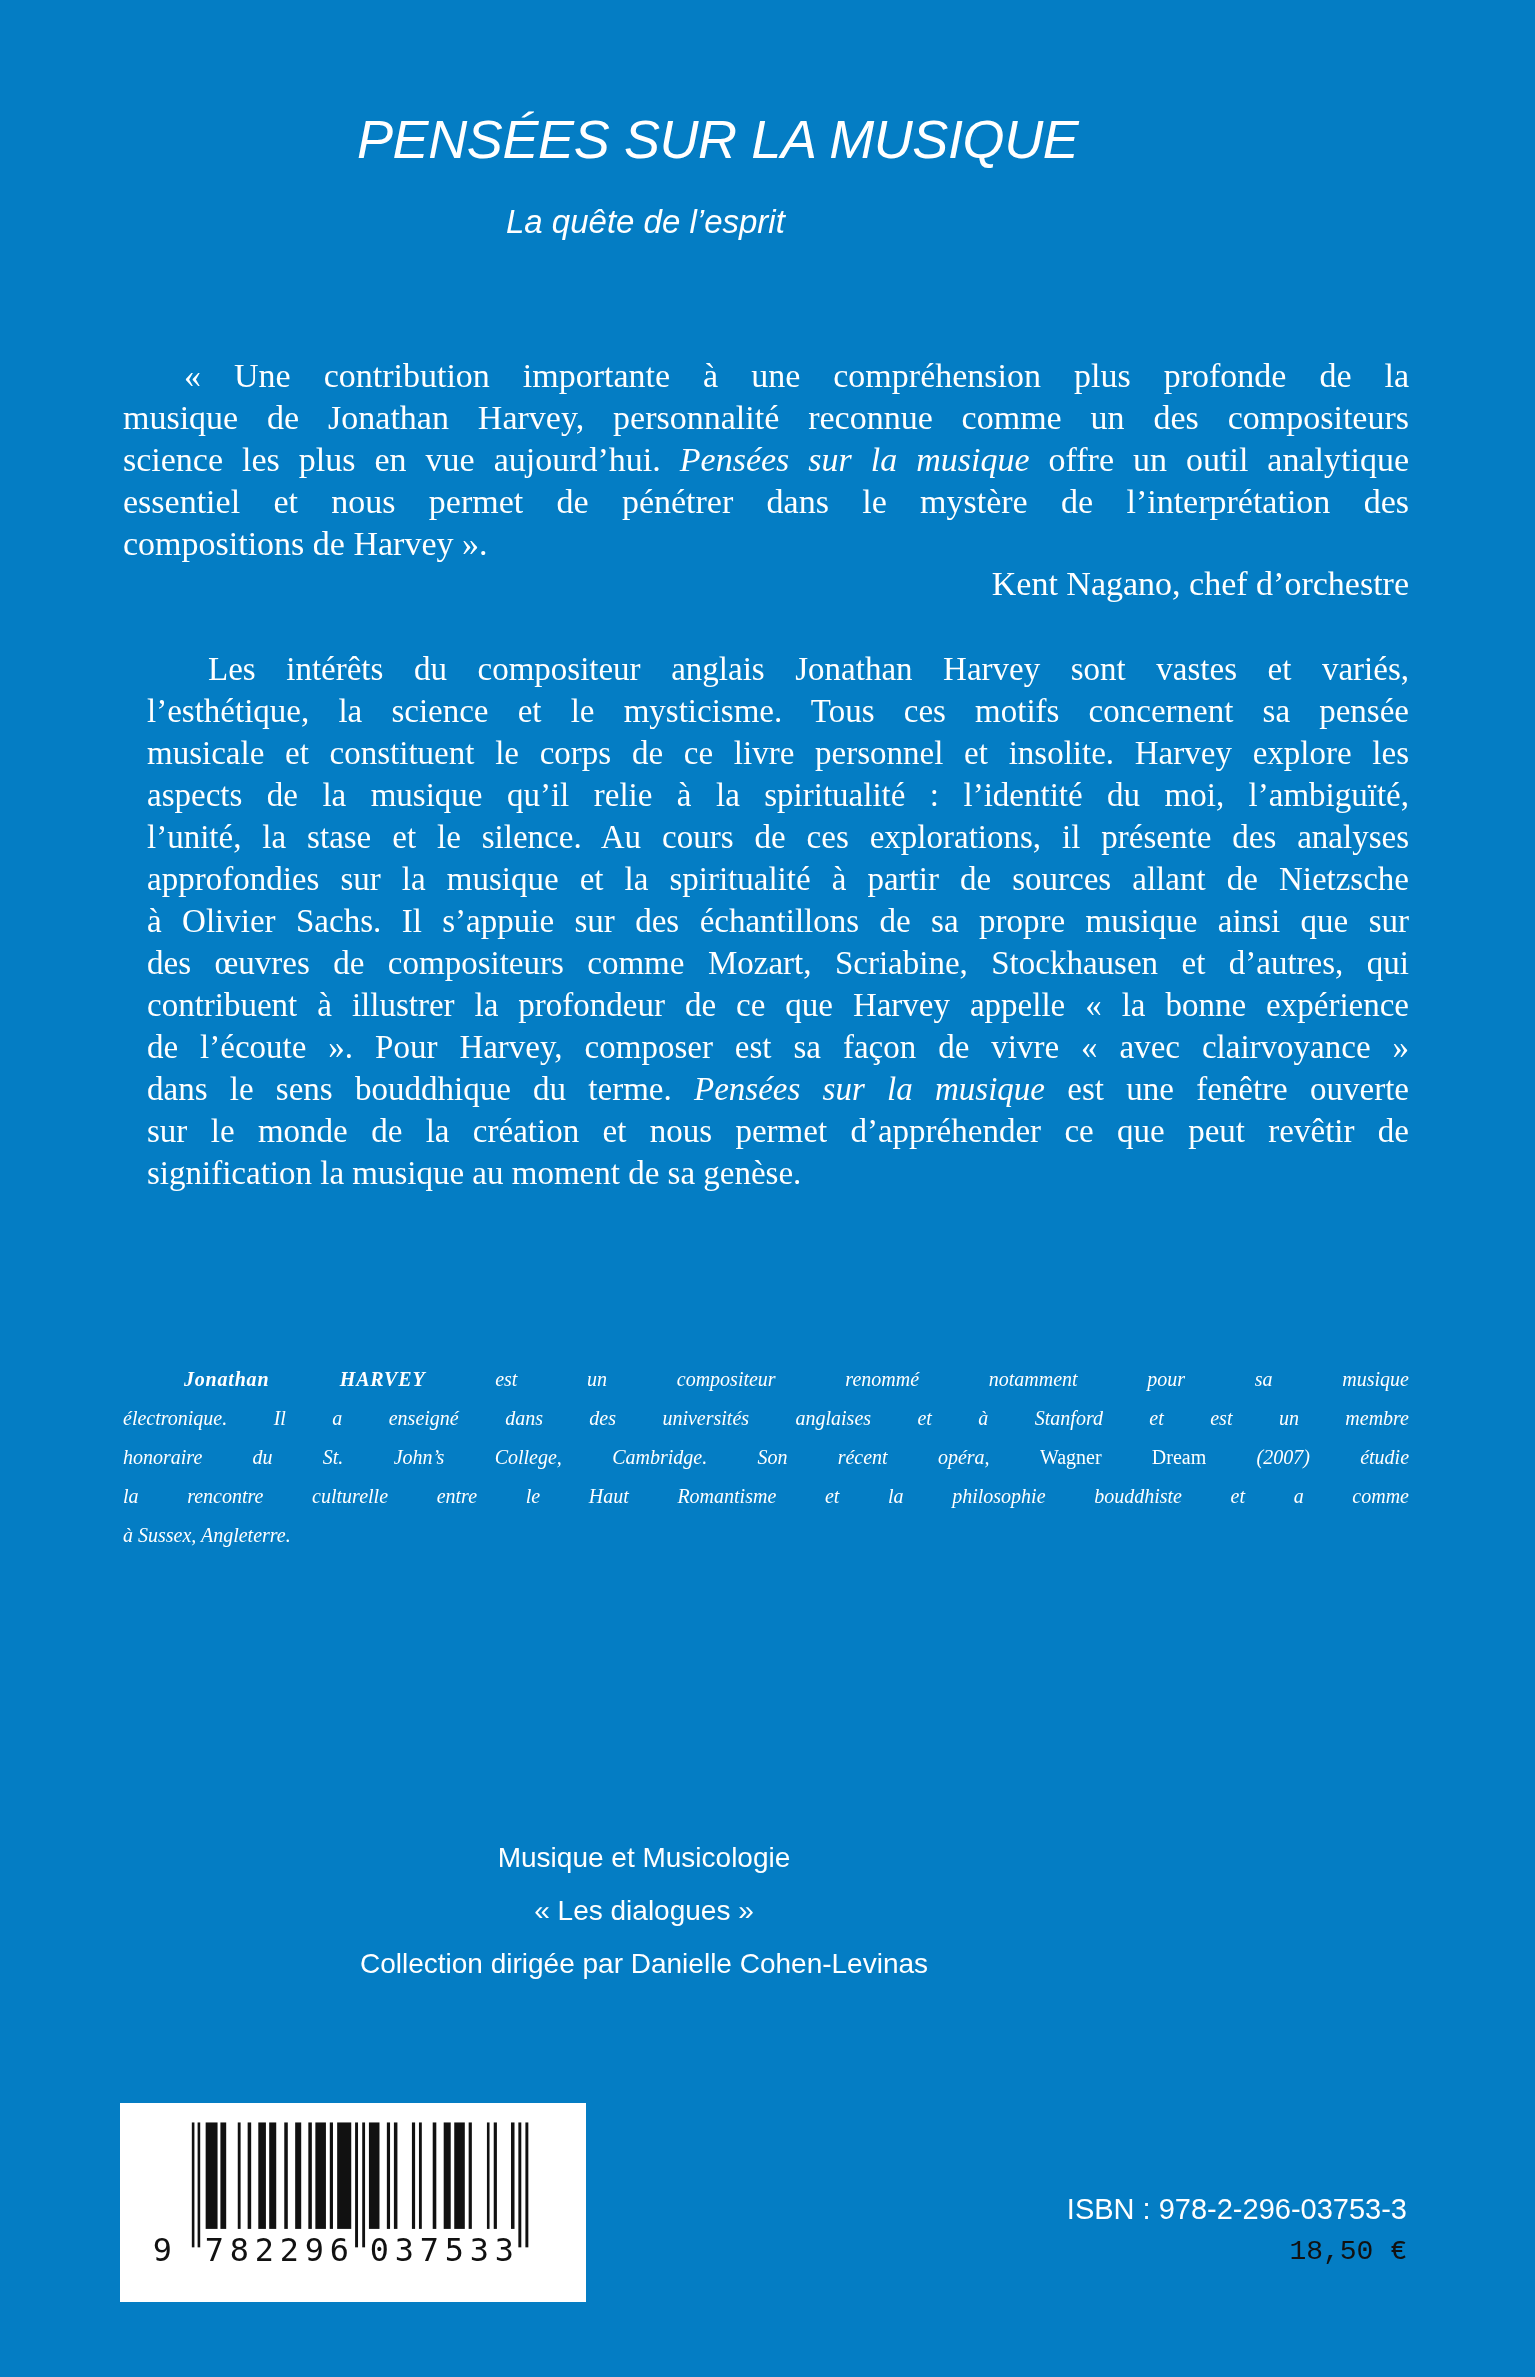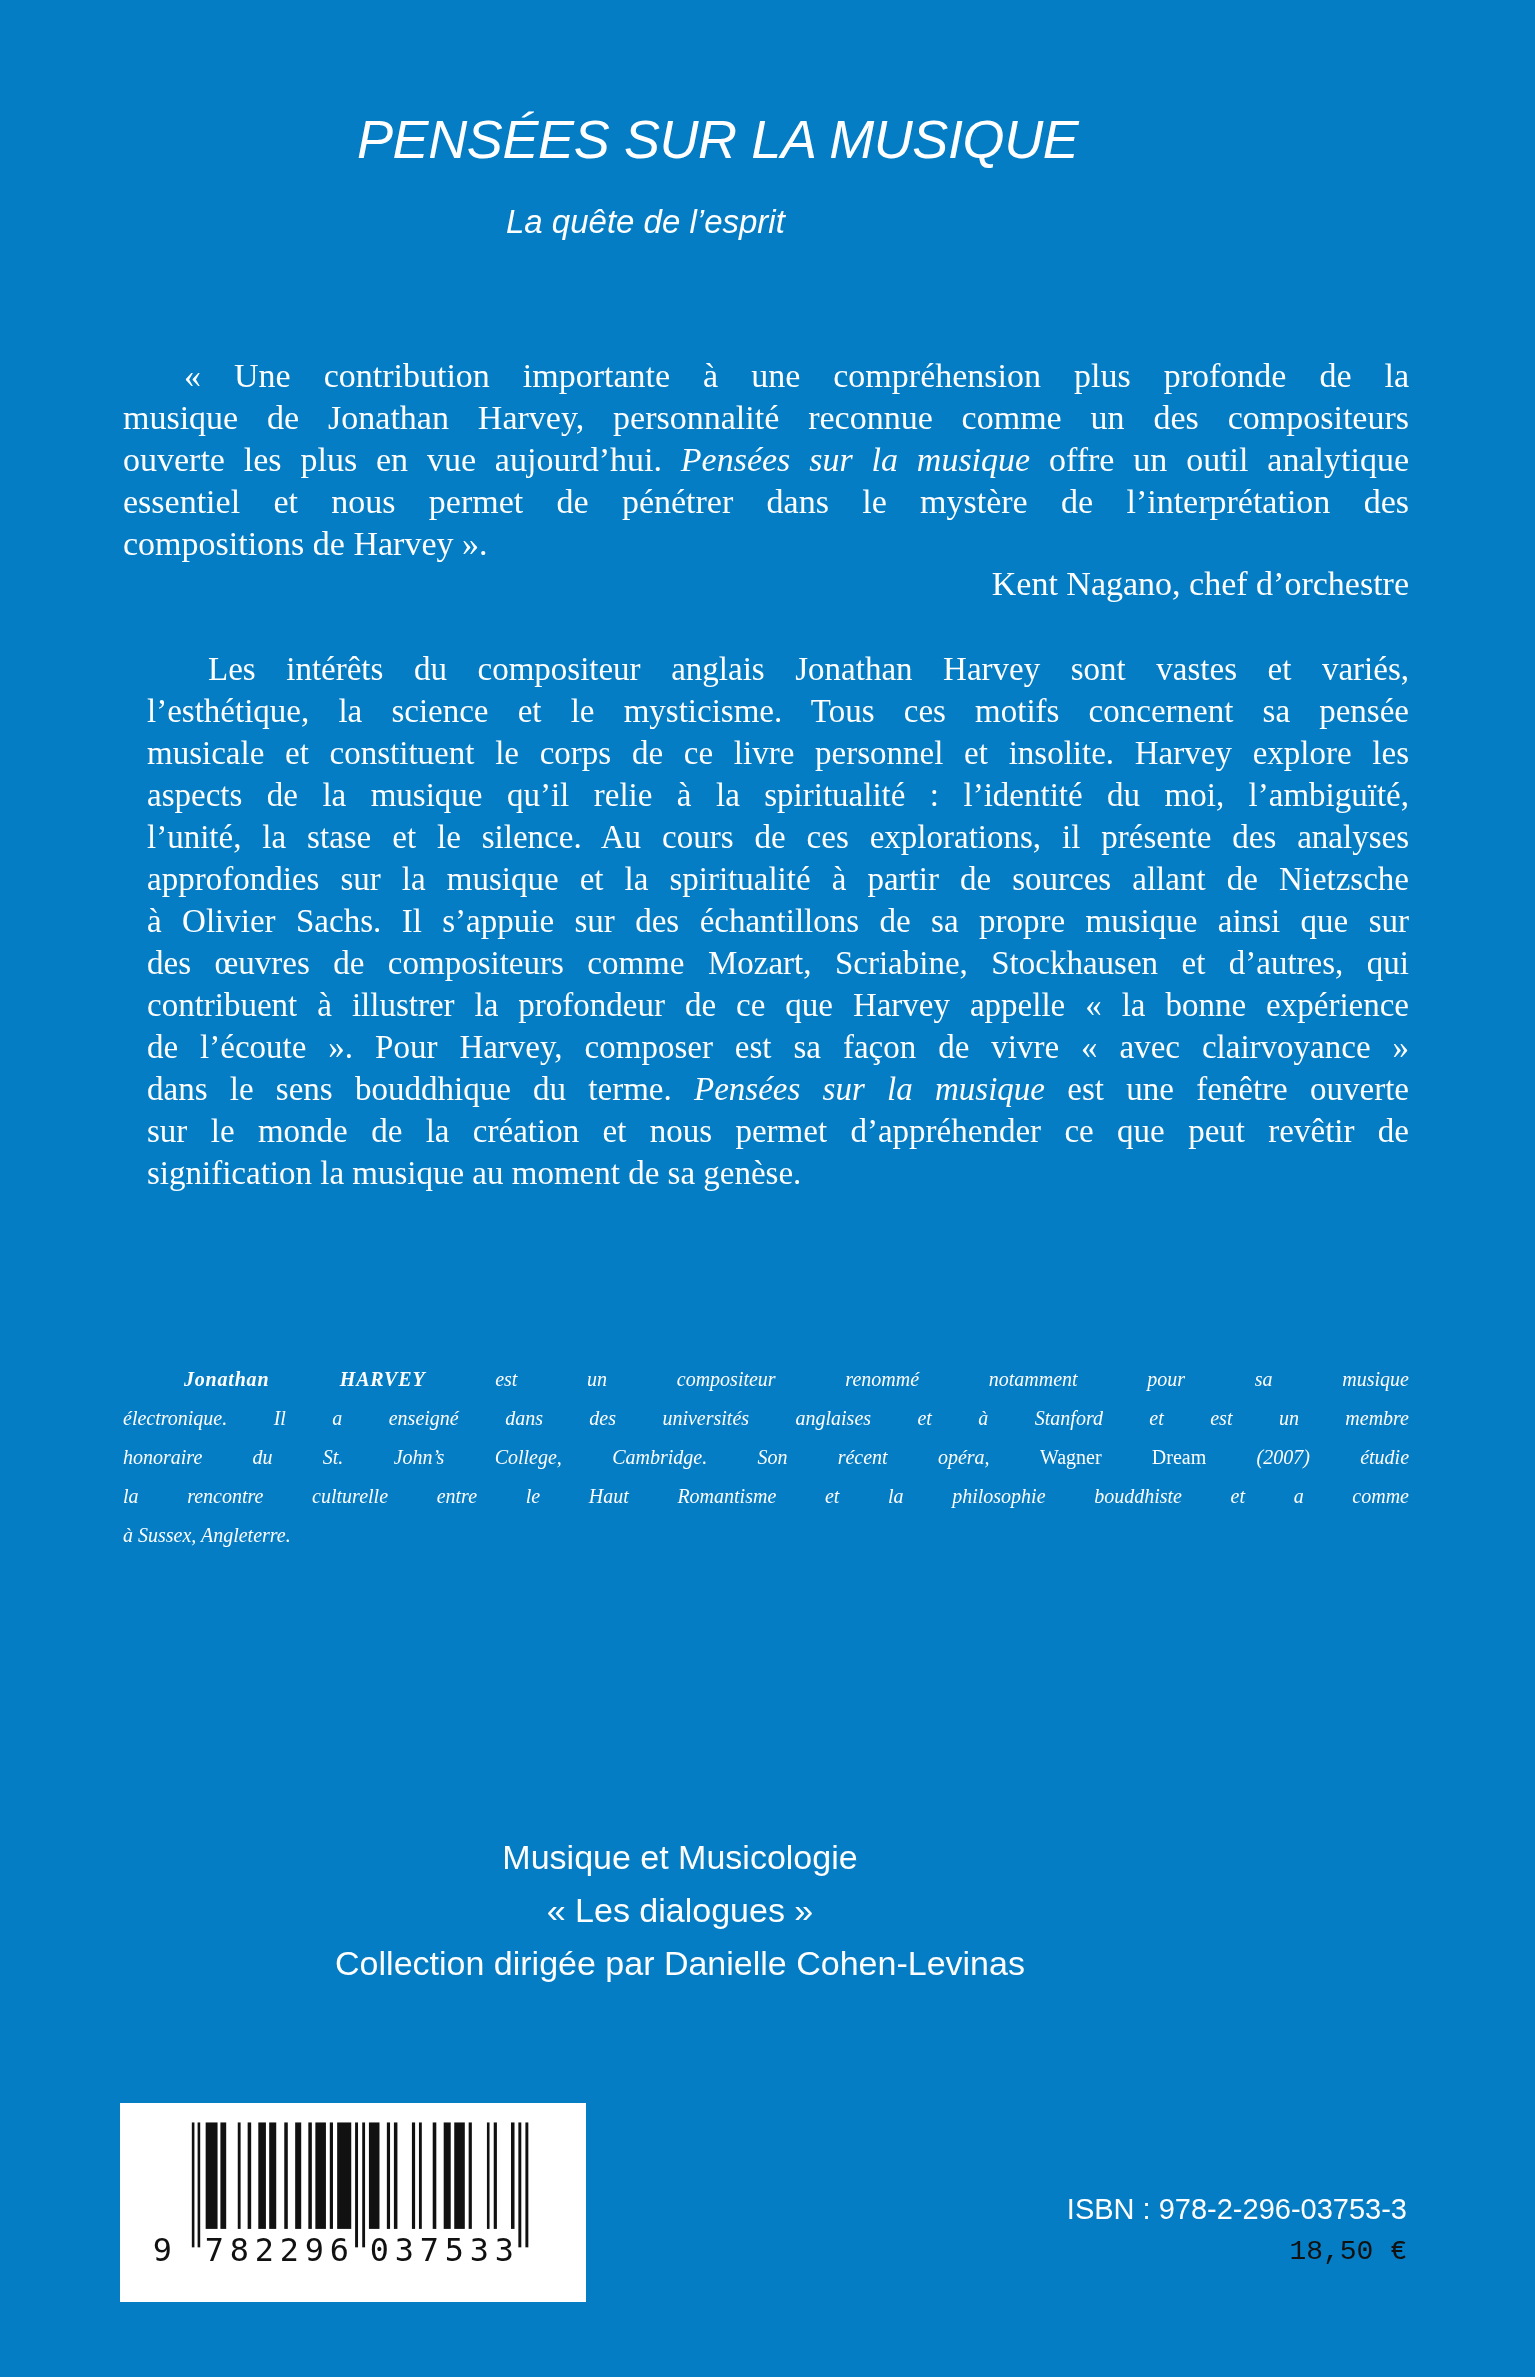--- a/index.html
+++ b/index.html
@@ -34,21 +34,21 @@
   }
   .desc { top: 648px; font-size: 33px; line-height: 42px; }
   .desc .line { height: 42px; white-space: normal; margin-left: 24px; }
   .bio { top: 1360px; font-size: 20px; line-height: 39px; font-style: italic; }
   .bio .line { height: 39px; white-space: normal; }
   .i { font-style: italic; }
   .r { font-style: normal; }
   .b { font-weight: bold; letter-spacing: 0.8px; }
   .collection {
     left: 0; width: 1288px; text-align: center;
-    font-family: "Liberation Sans", sans-serif; font-size: 34px; line-height: 53px; margin-left: 36px;
+    font-family: "Liberation Sans", sans-serif; font-size: 28px; line-height: 53px;
   }
   .collection .cline { display: block; white-space: nowrap; }
   .coll1 { top: 1831px; }
   .barcode-box {
     left: 120px; top: 2103px; width: 466px; height: 199px; background: #ffffff;
   }
   .barcode-box svg { position: absolute; left: 0; top: 0; }
   .isbn {
     right: 128px; top: 2191px; font-family: "Liberation Sans", sans-serif;
     font-size: 29px; line-height: 37px; white-space: nowrap;
@@ -60,21 +60,21 @@
 </style>
 </head>
 <body>
 
 <div class="abs title">PENSÉES SUR LA MUSIQUE</div>
 <div class="abs subtitle">La quête de l’esprit</div>
 
 <div class="abs textblock quote">
     <div class="line indent"><span>« Une contribution importante à une compréhension plus profonde de la</span></div>
     <div class="line"><span>musique de Jonathan Harvey, personnalité reconnue comme un des compositeurs</span></div>
-    <div class="line"><span>ouverte les plus en vue aujourd’hui. </span><span class="i">Pensées sur la musique</span><span> offre un outil analytique</span></div>
+    <div class="line"><span>science les plus en vue aujourd’hui. </span><span class="i">Pensées sur la musique</span><span> offre un outil analytique</span></div>
     <div class="line"><span>essentiel et nous permet de pénétrer dans le mystère de l’interprétation des</span></div>
     <div class="line last"><span>compositions de Harvey ».</span></div>
   </div>
 <div class="abs attribution">Kent Nagano, chef d’orchestre</div>
 
 <div class="abs textblock desc">
     <div class="line indent"><span>Les intérêts du compositeur anglais Jonathan Harvey sont vastes et variés,</span></div>
     <div class="line"><span>l’esthétique, la science et le mysticisme. Tous ces motifs concernent sa pensée</span></div>
     <div class="line"><span>musicale et constituent le corps de ce livre personnel et insolite. Harvey explore les</span></div>
     <div class="line"><span>aspects de la musique qu’il relie à la spiritualité : l’identité du moi, l’ambiguïté,</span></div>

